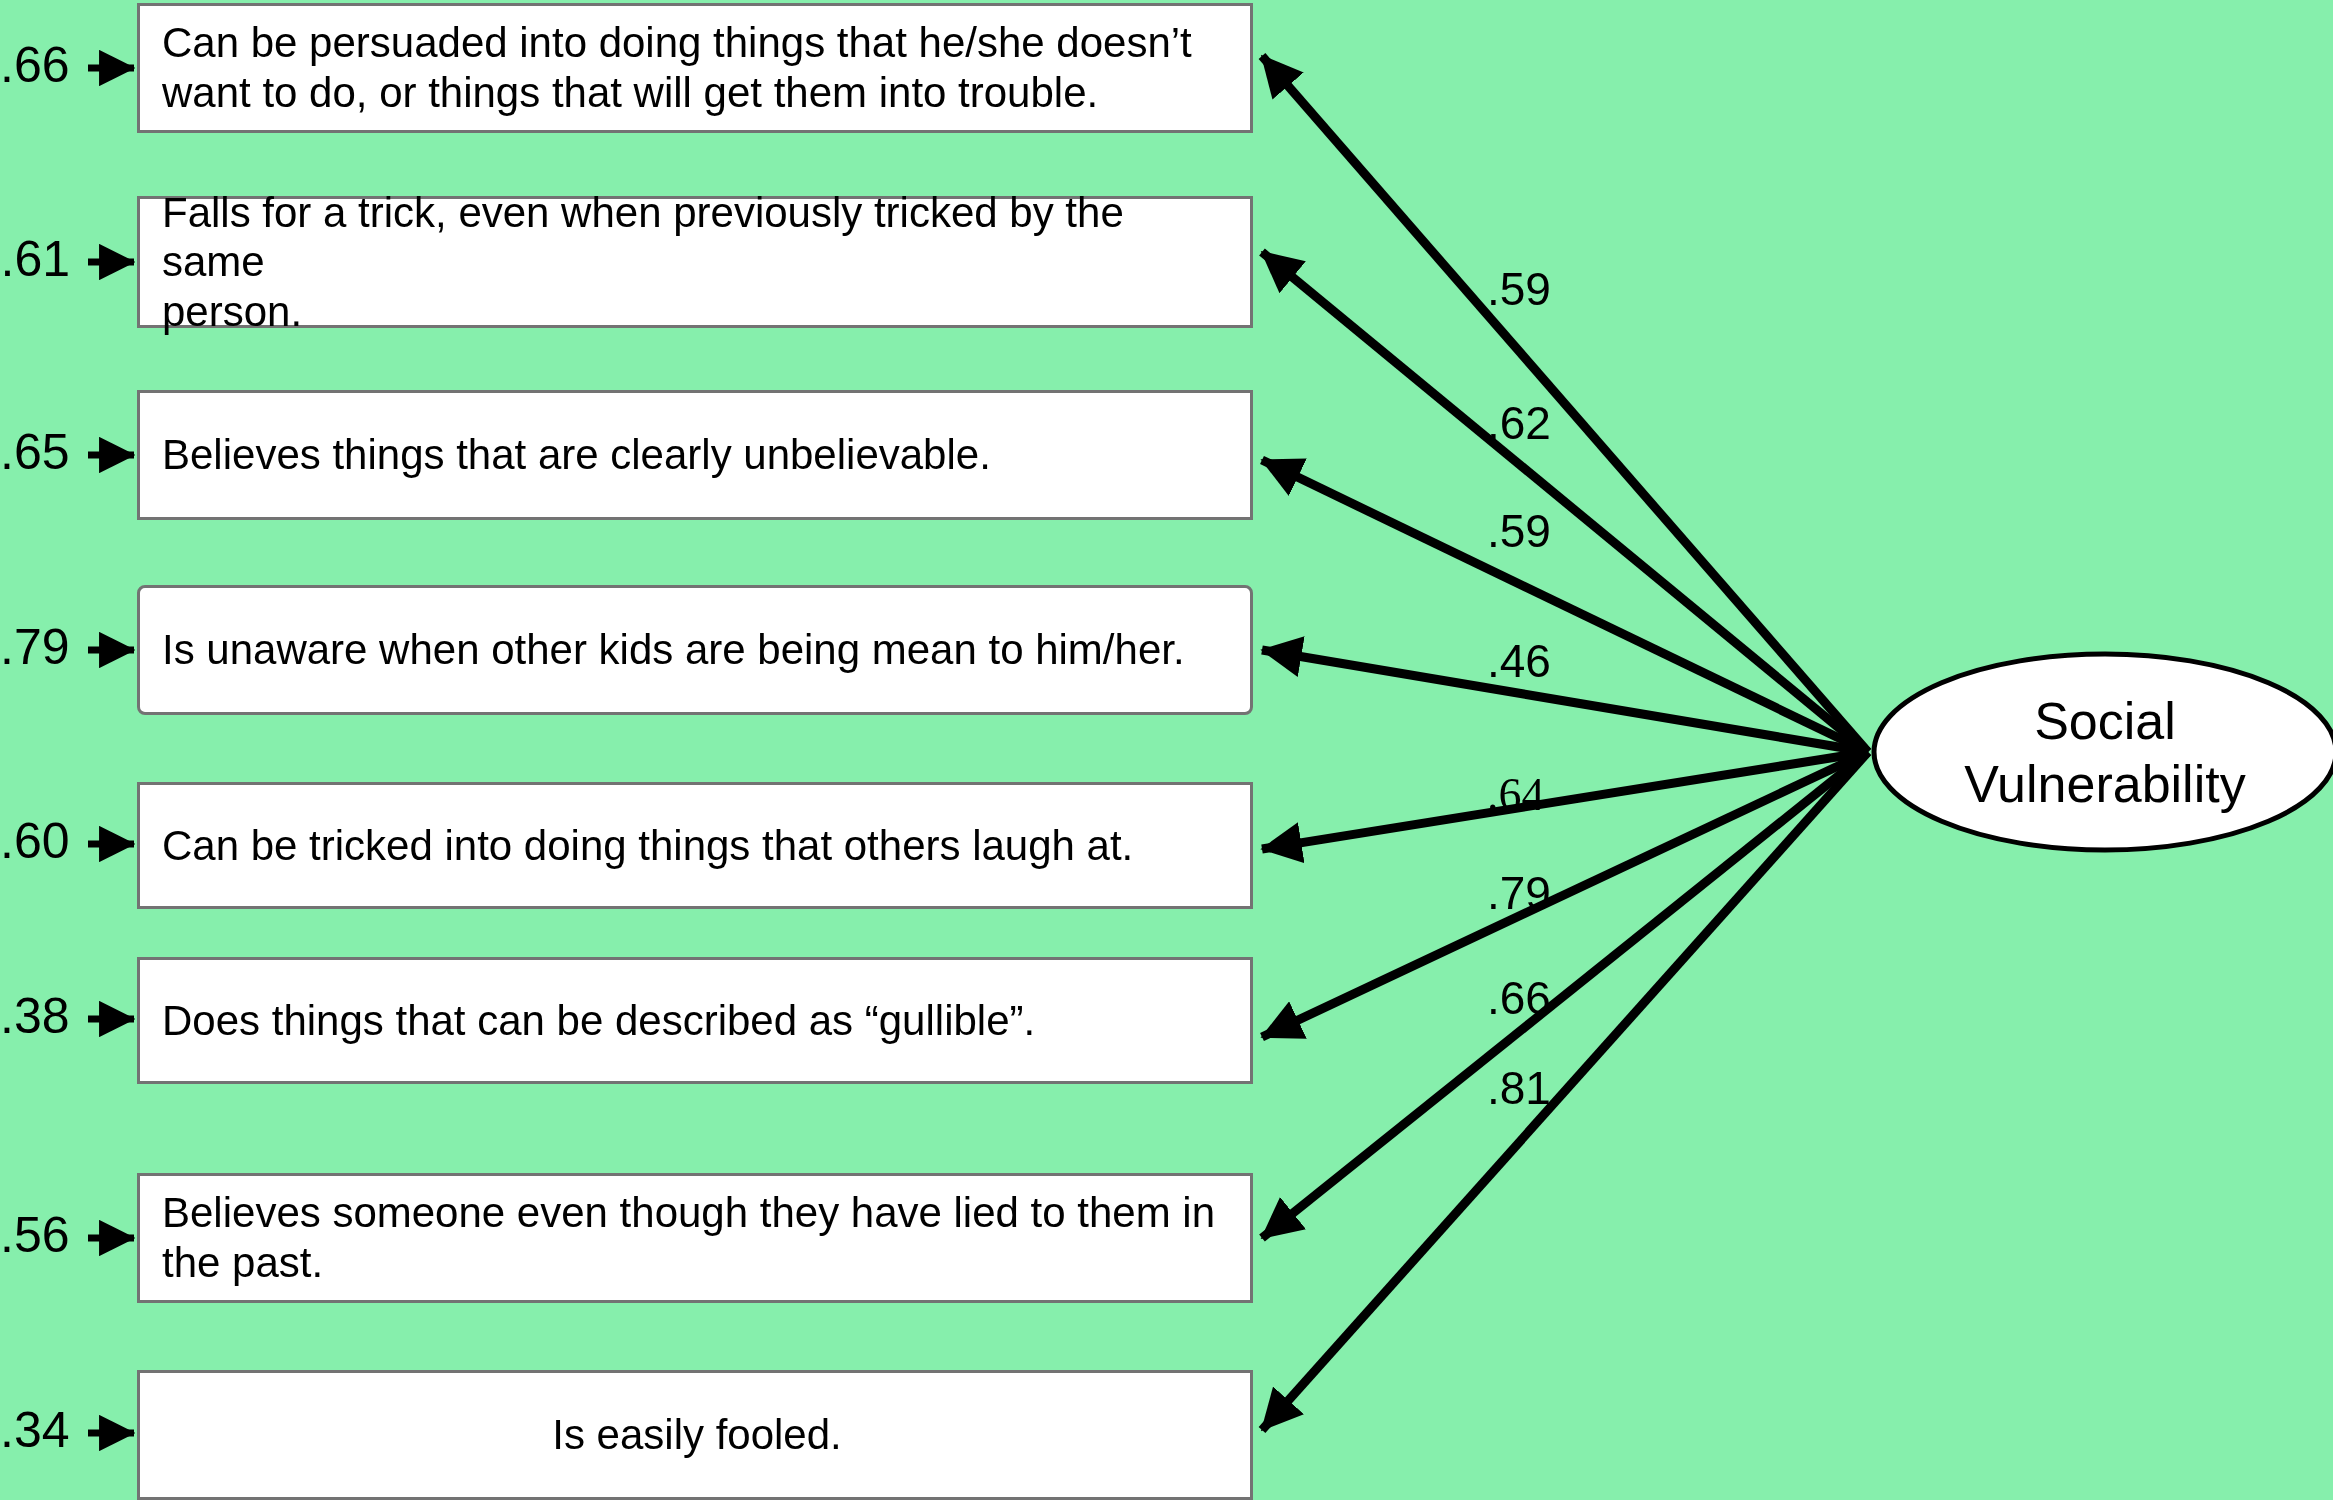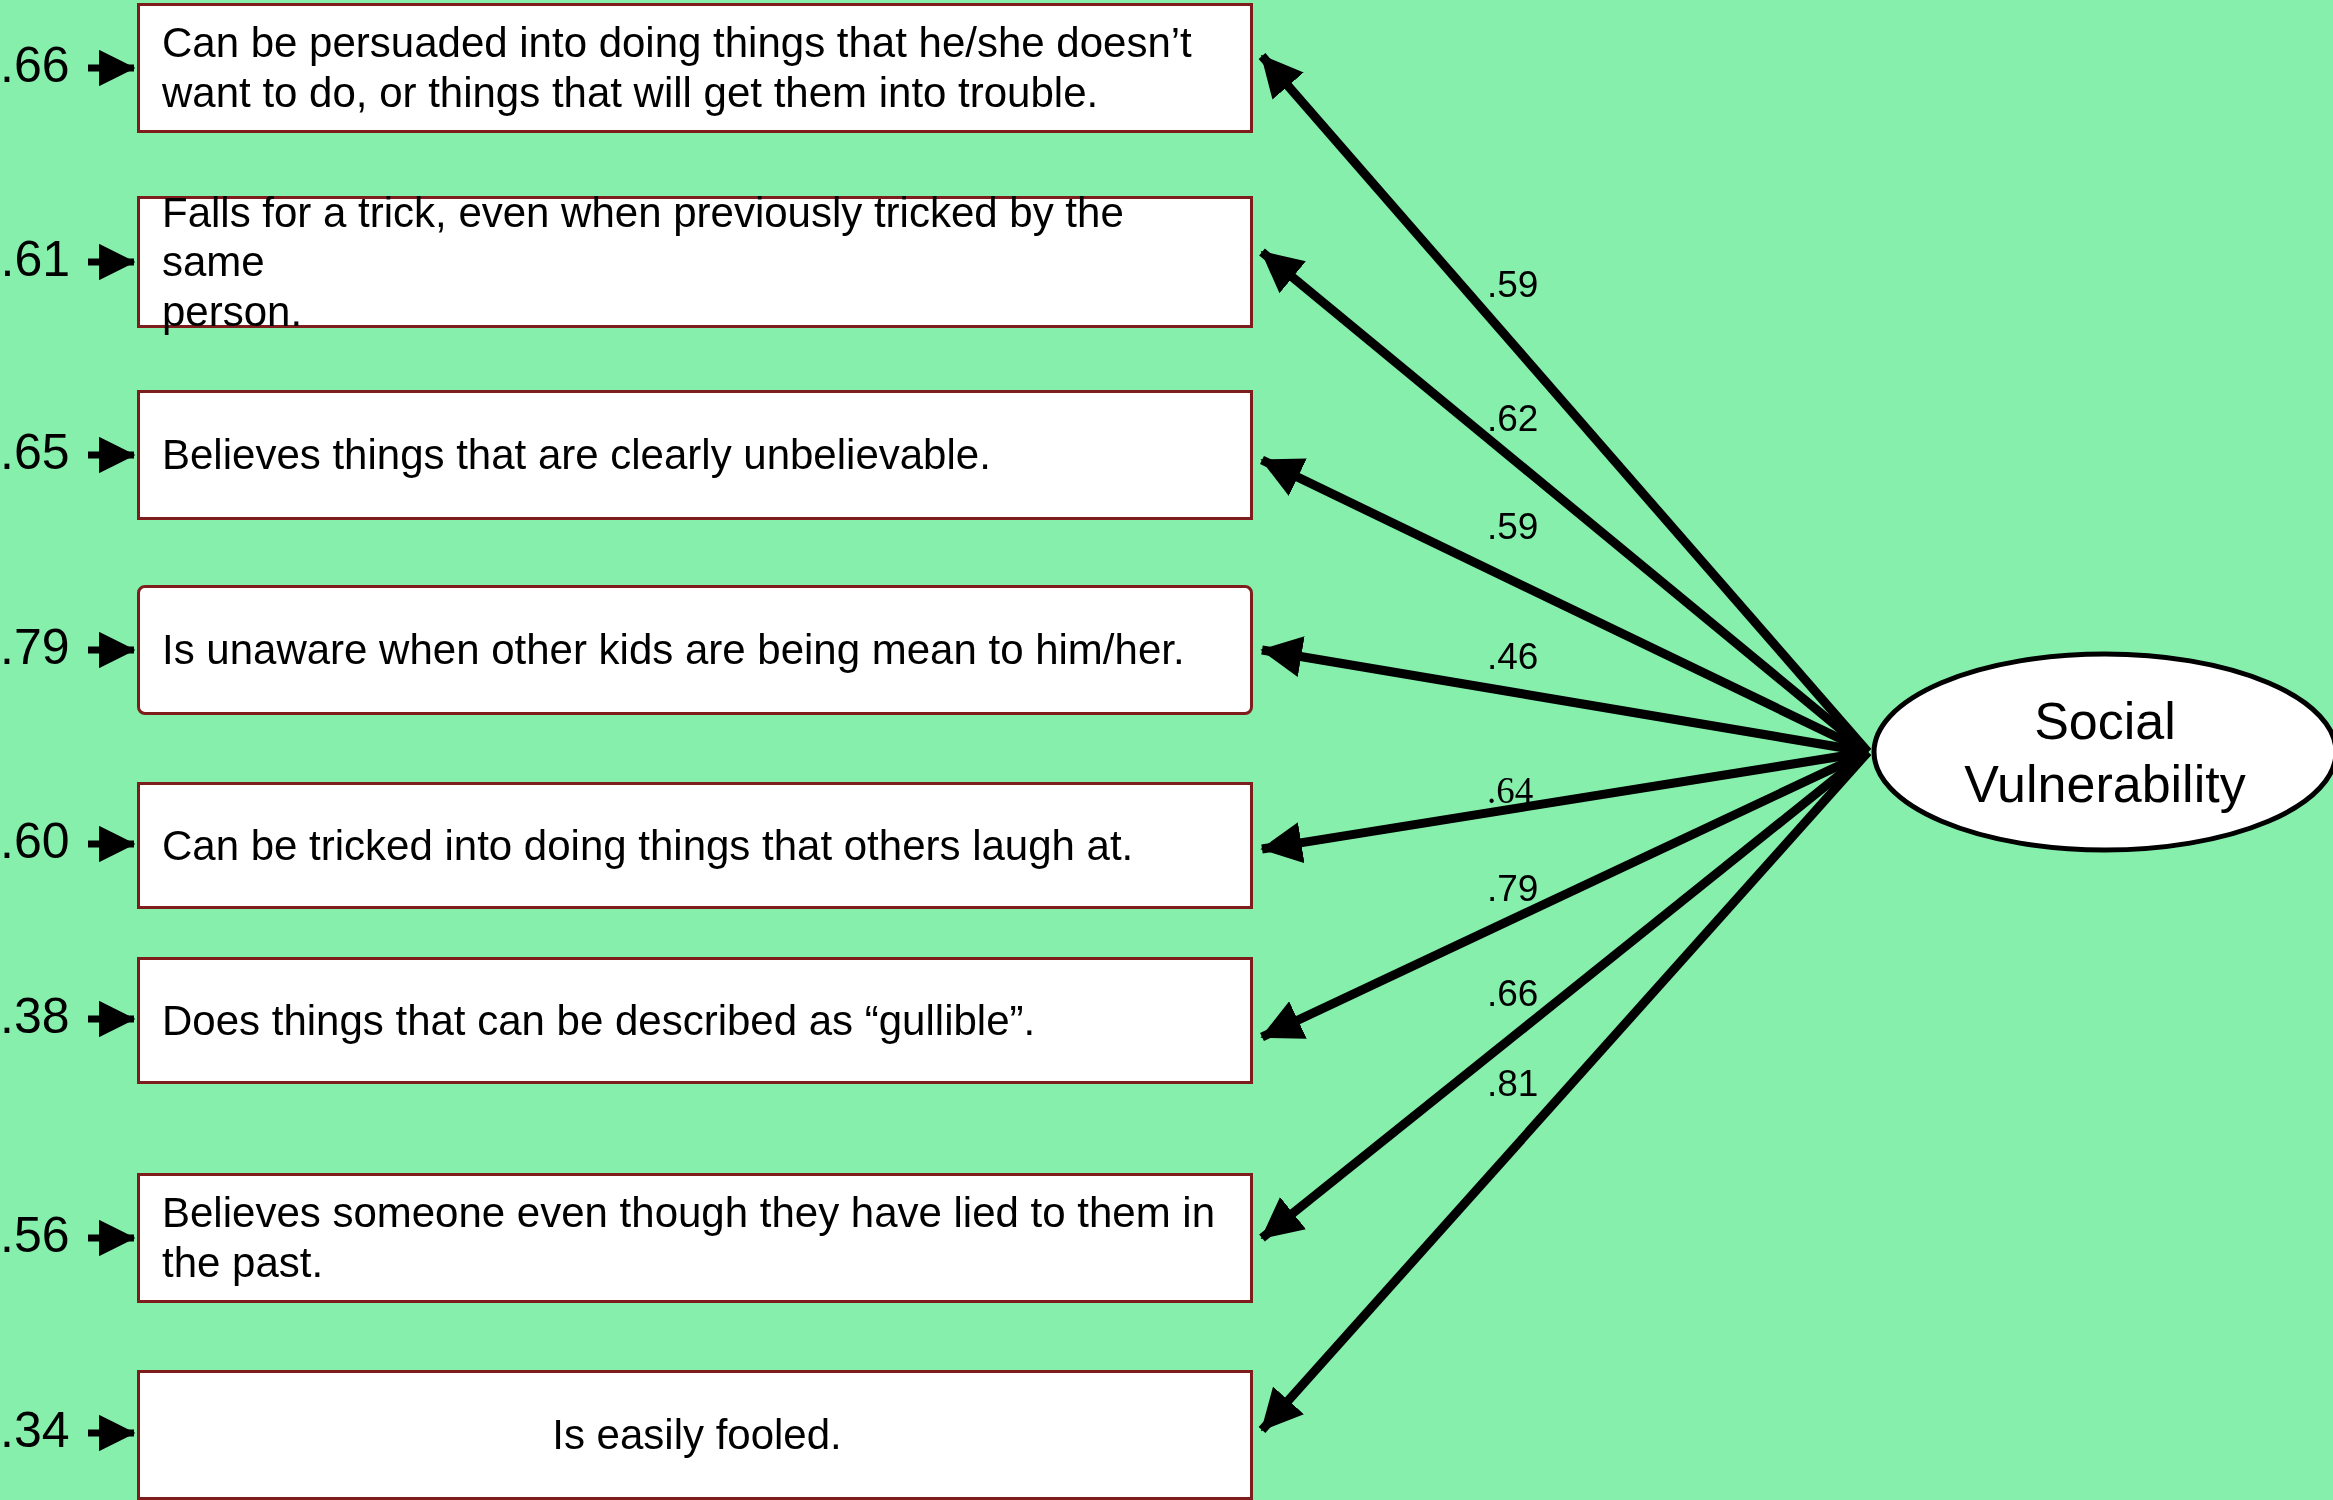--- a/index.html
+++ b/index.html
@@ -18,21 +18,21 @@
   #sem-svg {
     position: absolute;
     left: 0;
     top: 0;
     width: 2333px;
     height: 1500px;
   }
   .indicator-box {
     position: absolute;
     box-sizing: border-box;
-    border: 3px solid #7f1d1d;
+    border: 3px solid #737373;
     background: #ffffff;
     display: flex;
     align-items: center;
     left: 137px;
     width: 1116px;
   }
   .indicator-text {
     font-family: "Liberation Sans", sans-serif;
     font-size: 42px;
     line-height: 1.18;
@@ -46,21 +46,21 @@
     font-size: 50px;
     color: #000000;
     left: 0px;
     width: 70px;
     text-align: left;
     line-height: 1;
   }
   .path-label {
     position: absolute;
     font-family: "Liberation Sans", sans-serif;
-    font-size: 37px;
+    font-size: 46px;
     color: #000000;
     line-height: 1;
     white-space: nowrap;
   }
   .latent-label {
     position: absolute;
     font-family: "Liberation Sans", sans-serif;
     font-size: 52px;
     color: #000000;
     text-align: center;

